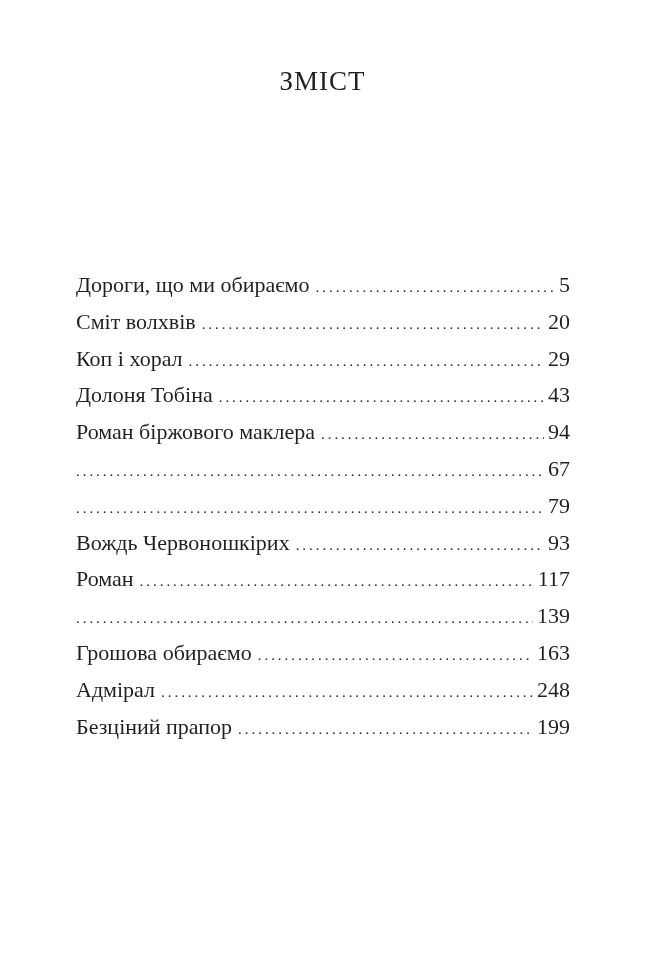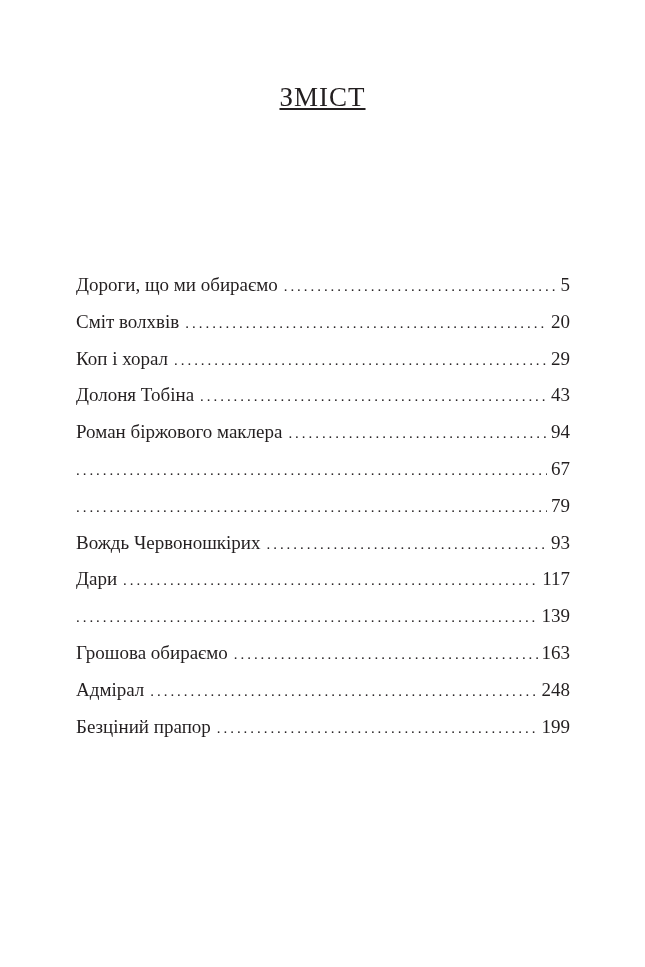--- a/index.html
+++ b/index.html
@@ -1,21 +1,21 @@
 <!DOCTYPE html>
 <html><head>
 <meta charset="utf-8">
 <style>
   html, body { margin: 0; padding: 0; background: #ffffff; }
   body { width: 645px; height: 967px; position: relative; overflow: hidden;
          font-family: "Liberation Serif", "DejaVu Serif", serif; color: #231f20; }
-  .title { position: absolute; left: 0; right: 0; top: 80px; text-align: center;
-           font-size: 27px; letter-spacing: 1px; line-height: 34px; text-decoration: underline; }
+  .title { position: absolute; left: 0; right: 0; top: 64px; text-align: center;
+           font-size: 27px; letter-spacing: 1px; line-height: 34px; }
   .toc { position: absolute; left: 76px; width: 494px; top: 273px; margin: 0; padding: 0; list-style: none; }
-  .toc li { display: flex; align-items: baseline; height: 36.8px; font-size: 19px; line-height: 24px; }
+  .toc li { display: flex; align-items: baseline; height: 36.8px; font-size: 22px; line-height: 24px; }
   .toc .t { white-space: nowrap; padding-right: 6px; }
   .toc .dots { flex: 1; overflow: hidden; white-space: nowrap; letter-spacing: 3.2px; font-size: 15px; color: #231f20; }
   .toc .dots::before { content: ". . . . . . . . . . . . . . . . . . . . . . . . . . . . . . . . . . . . . . . . . . . . . . . . . . . . . . . . . . . . . . . . . . . . . . . . . . . . . . . . . . . . . . . . . . . . . . . . . . . . ."; letter-spacing: 0; word-spacing: -0.8px; }
   .toc .p { white-space: nowrap; padding-left: 4px; }
 </style>
 </head>
 <body>
 
 <div class="title">ЗМІСТ</div>
 
@@ -52,21 +52,21 @@
   <li>
       <span class="dots"></span>
       <span class="p">79</span>
     </li>
   <li>
       <span class="t">Вождь Червоношкірих</span>
       <span class="dots"></span>
       <span class="p">93</span>
     </li>
   <li>
-      <span class="t">Дари</span>
+      <span class="t">Роман</span>
       <span class="dots"></span>
       <span class="p">117</span>
     </li>
   <li>
       <span class="dots"></span>
       <span class="p">139</span>
     </li>
   <li>
       <span class="t">Грошова обираємо</span>
       <span class="dots"></span>

